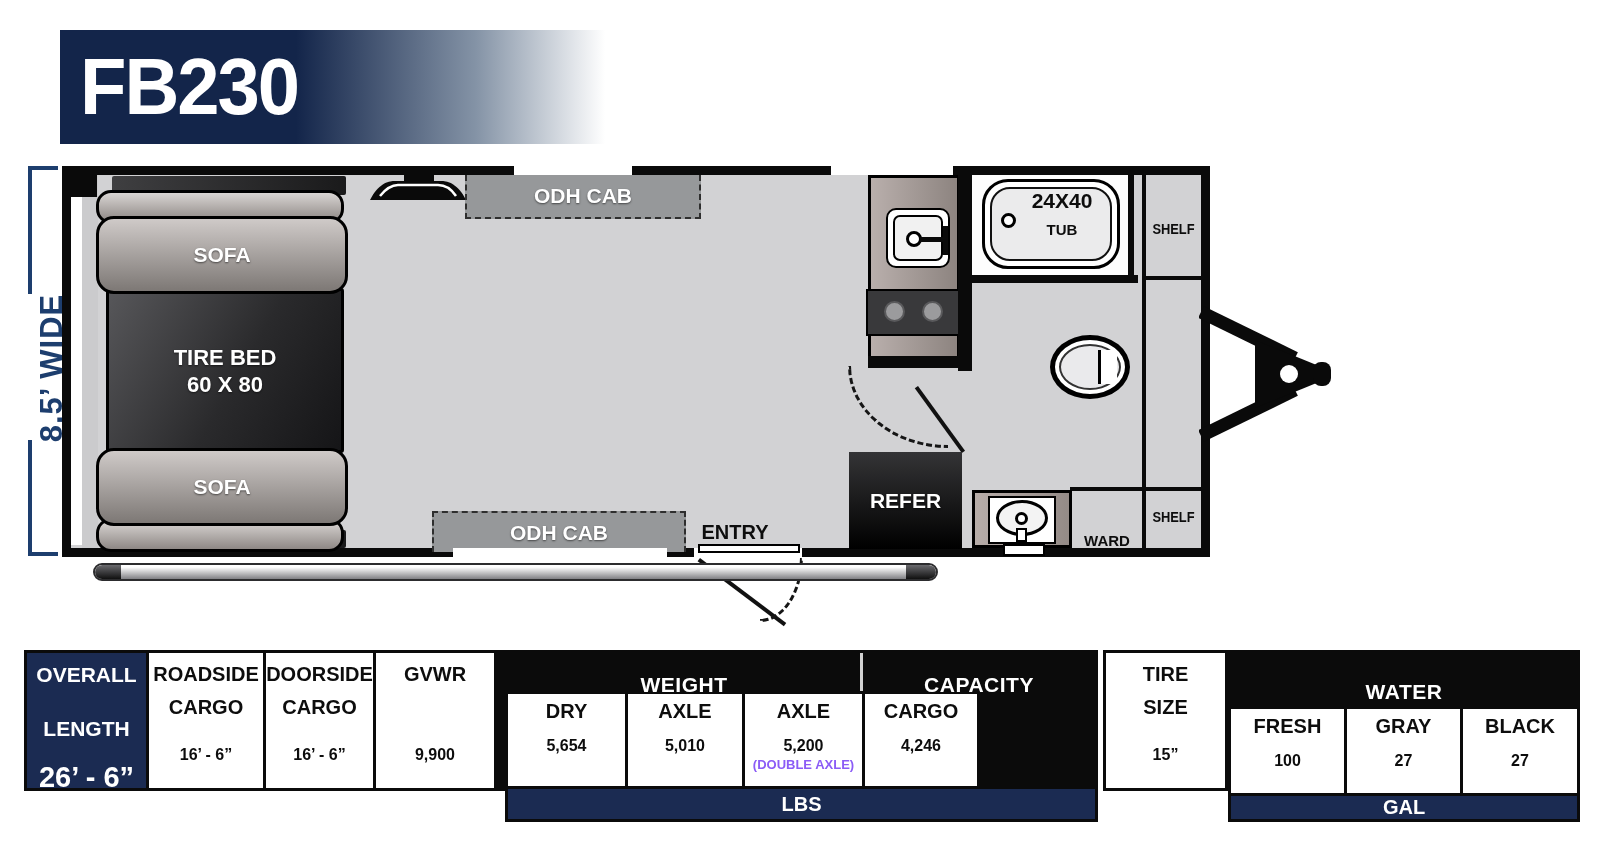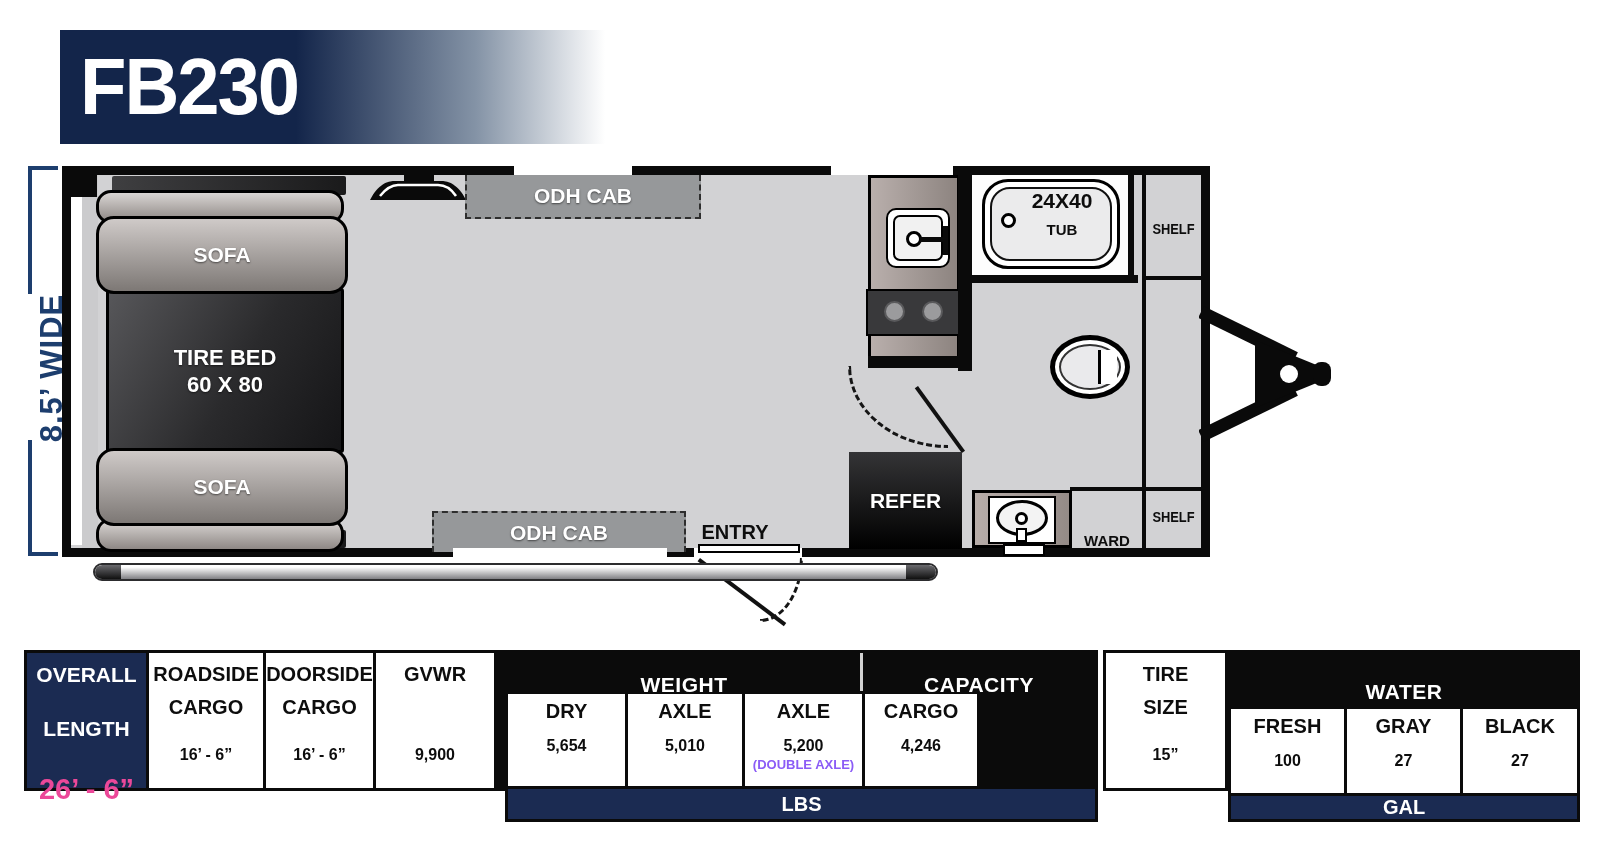--- a/index.html
+++ b/index.html
@@ -58,21 +58,21 @@
   .ghead{background:#0b0b0b;color:#fff;display:flex;align-items:center;justify-content:center;
          font-weight:bold;font-size:21px;letter-spacing:.5px;margin-top:26px;}
   .bar{background:#1b2b52;color:#fff;display:flex;align-items:center;justify-content:center;
        font-weight:bold;font-size:20px;}
   .lab{font-weight:bold;font-size:20px;line-height:23px;text-align:center;color:#0d0d0d;}
   .val{font-weight:bold;font-size:16px;text-align:center;color:#0d0d0d;}
   .note{font-weight:bold;font-size:13px;text-align:center;color:#8b5cf6;margin-top:2px;}
   .tall .lab{margin-top:10px;}
   .tall .val{margin-top:auto;margin-bottom:24px;}
   .cell-navy .lab{color:#fff;font-size:21px;}
-  .cell-navy .val{color:#ec4899;font-size:29px;margin-bottom:18px;margin-top:12px;}
+  .cell-navy .val{color:#ffffff;font-size:29px;margin-bottom:18px;}
   .short .lab{margin-top:6px;}
   .short .val{margin-top:14px;}
 </style>
 </head>
 <body>
 
 <div class="stage">
 
   <div class="abs banner">
     <span class="banner-title">FB230</span>

